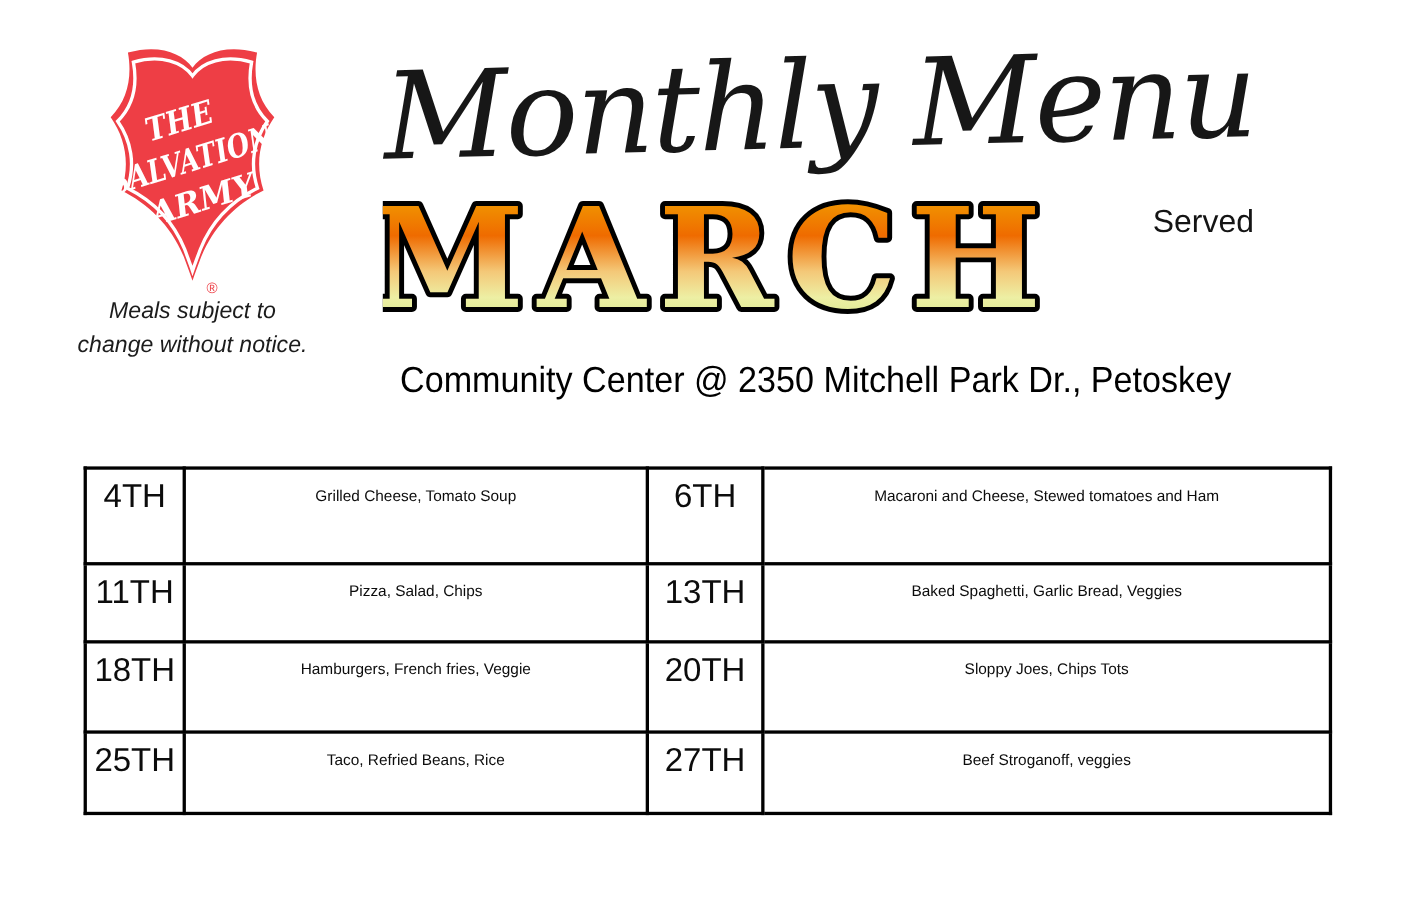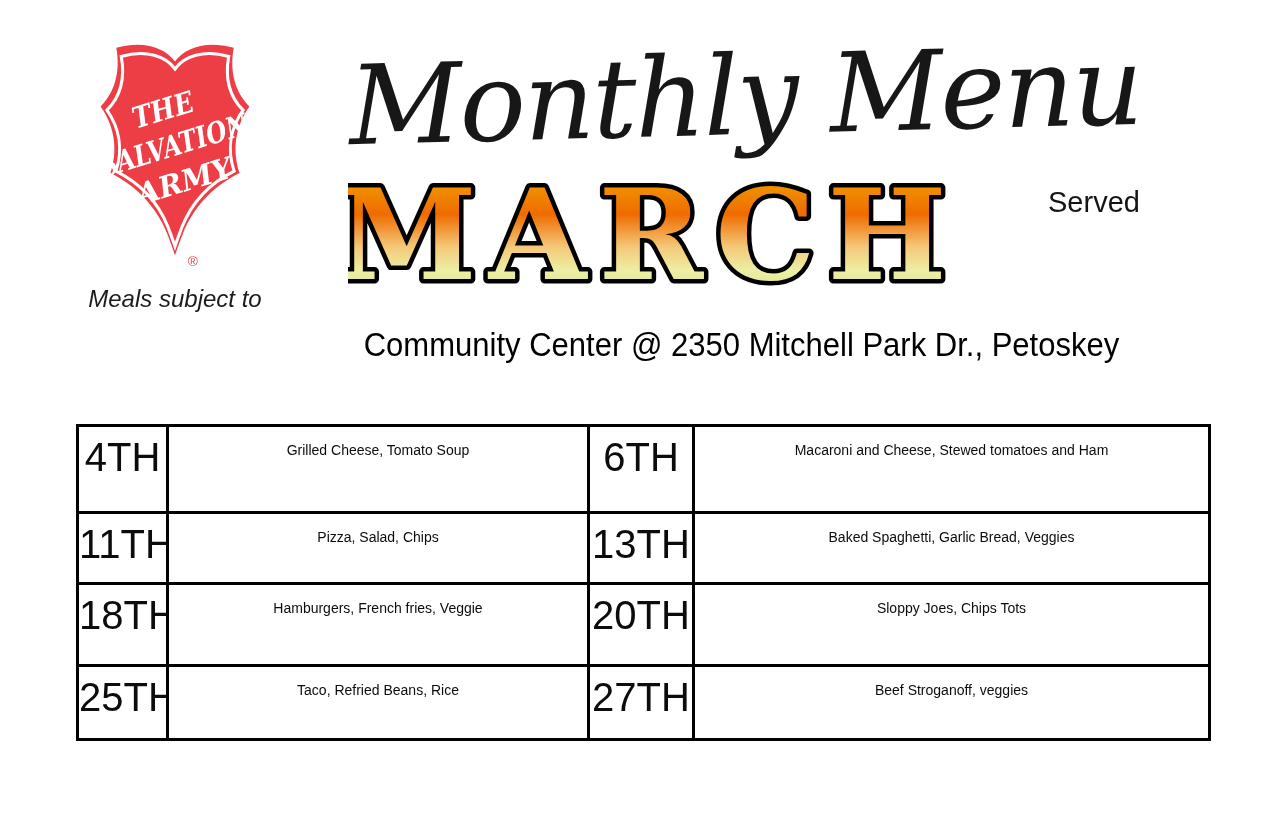--- a/index.html
+++ b/index.html
@@ -17,24 +17,23 @@
   
   .logo-block {
     position: absolute;
     left: 58px;
     top: 40px;
     width: 234px;
     text-align: center;
   }
   .logo-block svg { display: block; margin: 0 auto; }
   .logo-note {
-    margin-top: 16px;
     font-family: "Liberation Sans", sans-serif;
     font-style: italic;
-    font-size: 24px;
+    font-size: 21px;
     line-height: 31px;
     color: #1c1c1c;
   }
 
   
   .script-title {
     position: absolute;
     left: 330px;
     top: 36px;
     width: 830px;
@@ -102,21 +101,21 @@
     border-collapse: collapse;
     table-layout: fixed;
   }
   table.menu-table td {
     border: 3px solid #000;
     vertical-align: top;
     text-align: center;
     overflow: hidden;
   }
   td.date-cell {
-    font-size: 40px;
+    font-size: 30px;
     padding-top: 8px;
     color: #0c0c0c;
   }
   td.meal-cell {
     font-size: 14px;
     line-height: 35px;
     padding: 6px 40px 0 40px;
     color: #0c0c0c;
   }
 </style>
@@ -151,20 +150,21 @@
                C 132 0, 110 8, 100 22 Z" transform="translate(8.5 9.5) scale(0.915)" fill="none" stroke="#ffffff" stroke-width="3.4"></path>
       <g transform="rotate(-17 100 112)" font-family="DejaVu Serif, serif" font-style="italic" font-weight="bold" fill="#ffffff" text-anchor="middle">
         <text x="100" y="80" font-size="30" textLength="64" lengthAdjust="spacingAndGlyphs">THE</text>
         <text x="100" y="118" font-size="30" textLength="156" lengthAdjust="spacingAndGlyphs">SALVATION</text>
         <text x="100" y="156" font-size="30" textLength="100" lengthAdjust="spacingAndGlyphs">ARMY</text>
       </g>
       <text x="113" y="231" font-size="14" font-family="Liberation Sans, sans-serif" fill="#EE3E45">®</text>
     </svg>
     <div class="logo-note">
       <div>Meals subject to</div>
+      <div>change without notice.</div>
     </div>
   </div>
 
   <div class="script-title">Monthly Menu</div>
 
   <svg class="march-svg" width="600" height="150" viewBox="0 0 600 150">
     <defs>
       <linearGradient id="marchGrad" x1="0" y1="0" x2="0" y2="1">
         <stop offset="0%" stop-color="#F2B300"></stop>
         <stop offset="36%" stop-color="#EF6B00"></stop>

